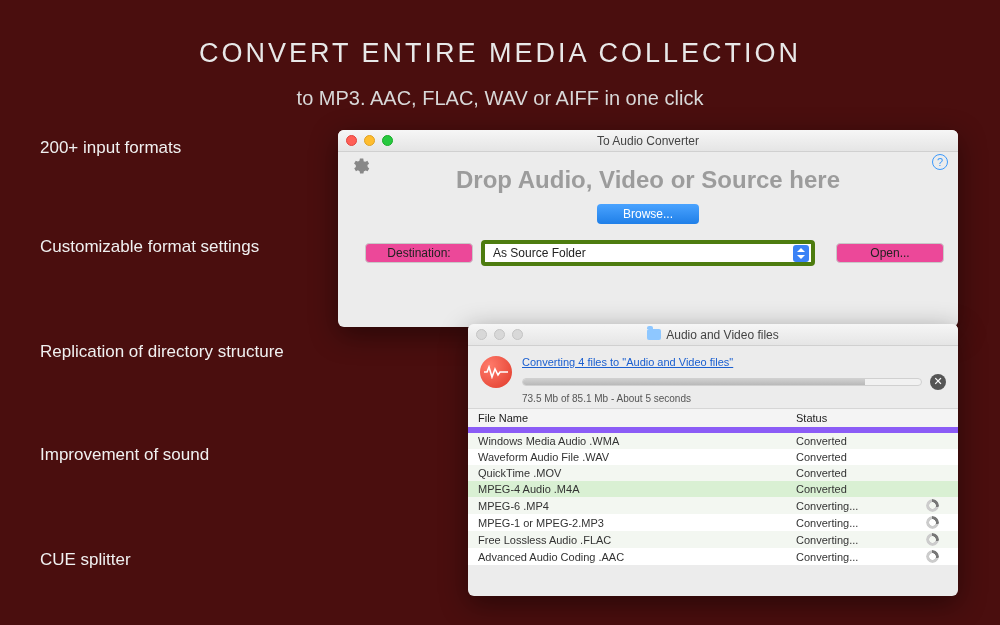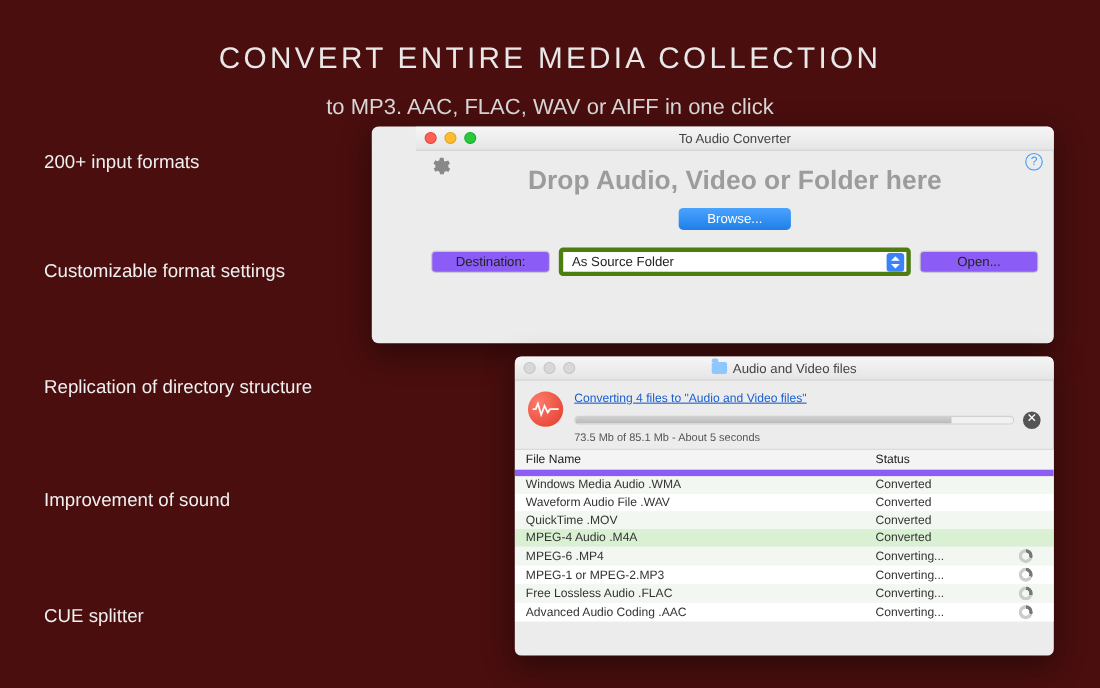--- a/index.html
+++ b/index.html
@@ -42,21 +42,21 @@
   .features div:nth-child(5){ margin-top: 10px; }
 
   
   .window {
     position: absolute;
     background: #ececec;
     border-radius: 6px;
     box-shadow: 0 8px 28px rgba(0,0,0,0.45);
     overflow: hidden;
   }
-  .win1 { left: 338px; top: 115px; width: 620px; height: 197px; padding-left: 40px; }
+  .win1 { left: 338px; top: 130px; width: 620px; height: 197px; }
   .titlebar {
     height: 22px;
     background: linear-gradient(#f6f6f6,#e5e5e5);
     border-bottom: 1px solid #d0d0d0;
     display: flex;
     align-items: center;
     position: relative;
   }
   .traffic {
     display: flex;
@@ -113,26 +113,27 @@
     font-size: 12px;
     padding: 3px 26px;
   }
   .bottom-row {
     display: flex;
     gap: 8px;
     margin-top: 16px;
     align-items: center;
   }
   .mac-btn {
-    background: #8b5cf6;
+    background: #ec4899;
     border: 1px solid #c8c8c8;
     border-radius: 4px;
     font-size: 12px;
     padding: 2px 10px;
     color: #222;
+    margin-left: 13px;
   }
   .dest-btn { width: 108px; }
   .open-btn { width: 108px; }
   .select {
     flex: 1;
     background: #fff;
     border: 4px solid #4d7c0f;
     border-radius: 4px;
     font-size: 12px;
     padding: 2px 8px;
@@ -286,21 +287,21 @@
     </div>
     <div class="titlebar-title">To Audio Converter</div>
   </div>
   <div class="win1-body">
     <div class="gear">
       <svg viewBox="0 0 24 24" width="20" height="20">
           <path fill="#888" d="M12 8a4 4 0 100 8 4 4 0 000-8zm9 4a7.9 7.9 0 00-.1-1.2l2-1.6-2-3.4-2.4 1a7.7 7.7 0 00-2-.1L15.9 3h-4l-.6 2.6a7.7 7.7 0 00-2 1.1l-2.4-1-2 3.4 2 1.6A8 8 0 007 12c0 .4 0 .8.1 1.2l-2 1.6 2 3.4 2.4-1c.6.5 1.3.8 2 1.1L12.1 21h4l.6-2.6c.7-.3 1.4-.6 2-1.1l2.4 1 2-3.4-2-1.6c0-.4.1-.8.1-1.2z"></path>
         </svg>
     </div>
     <div class="help">?</div>
-    <div class="droptext">Drop Audio, Video or Folder here</div>
+    <div class="droptext">Drop Audio, Video or Source here</div>
     <button class="browse-btn">Browse...</button>
     <div class="bottom-row">
       <button class="mac-btn dest-btn">Destination:</button>
       <div class="select">
         <span>As Source Folder</span>
         <span class="select-arrows"></span>
       </div>
       <button class="mac-btn open-btn">Open...</button>
     </div>
   </div>

